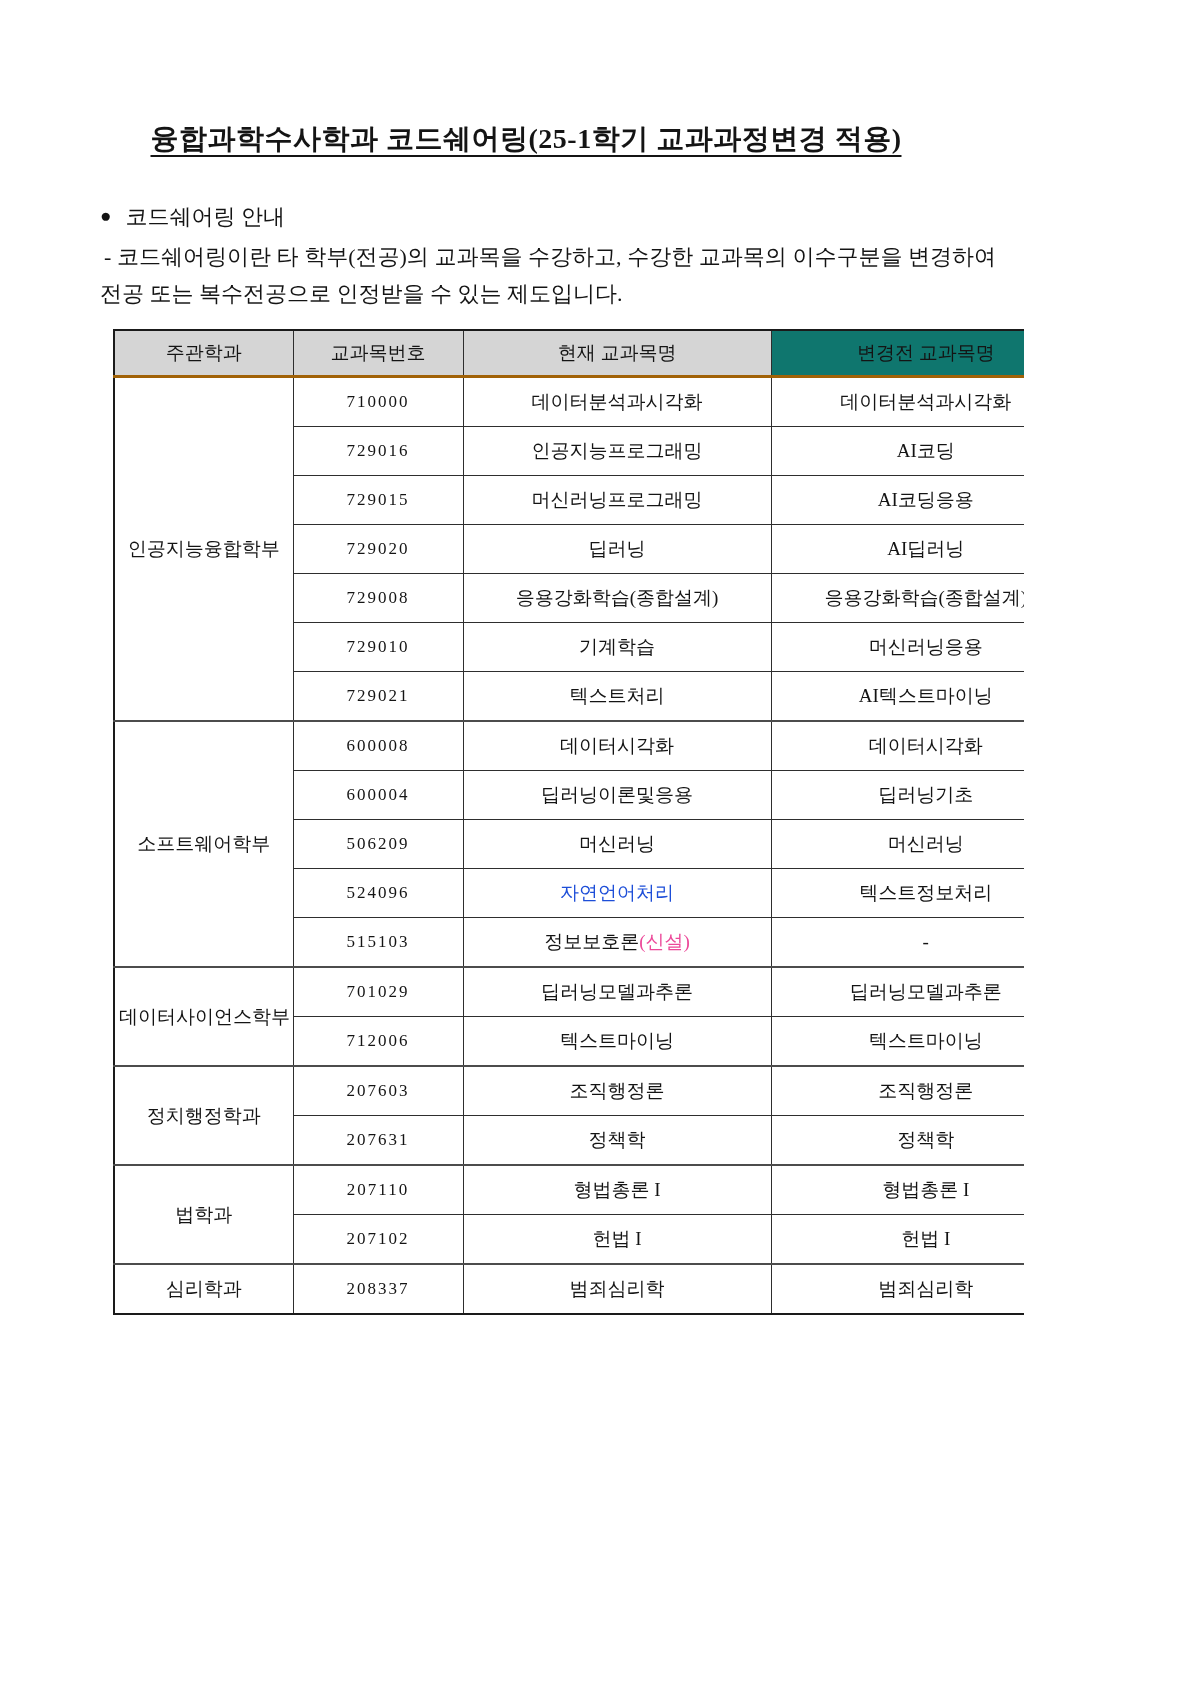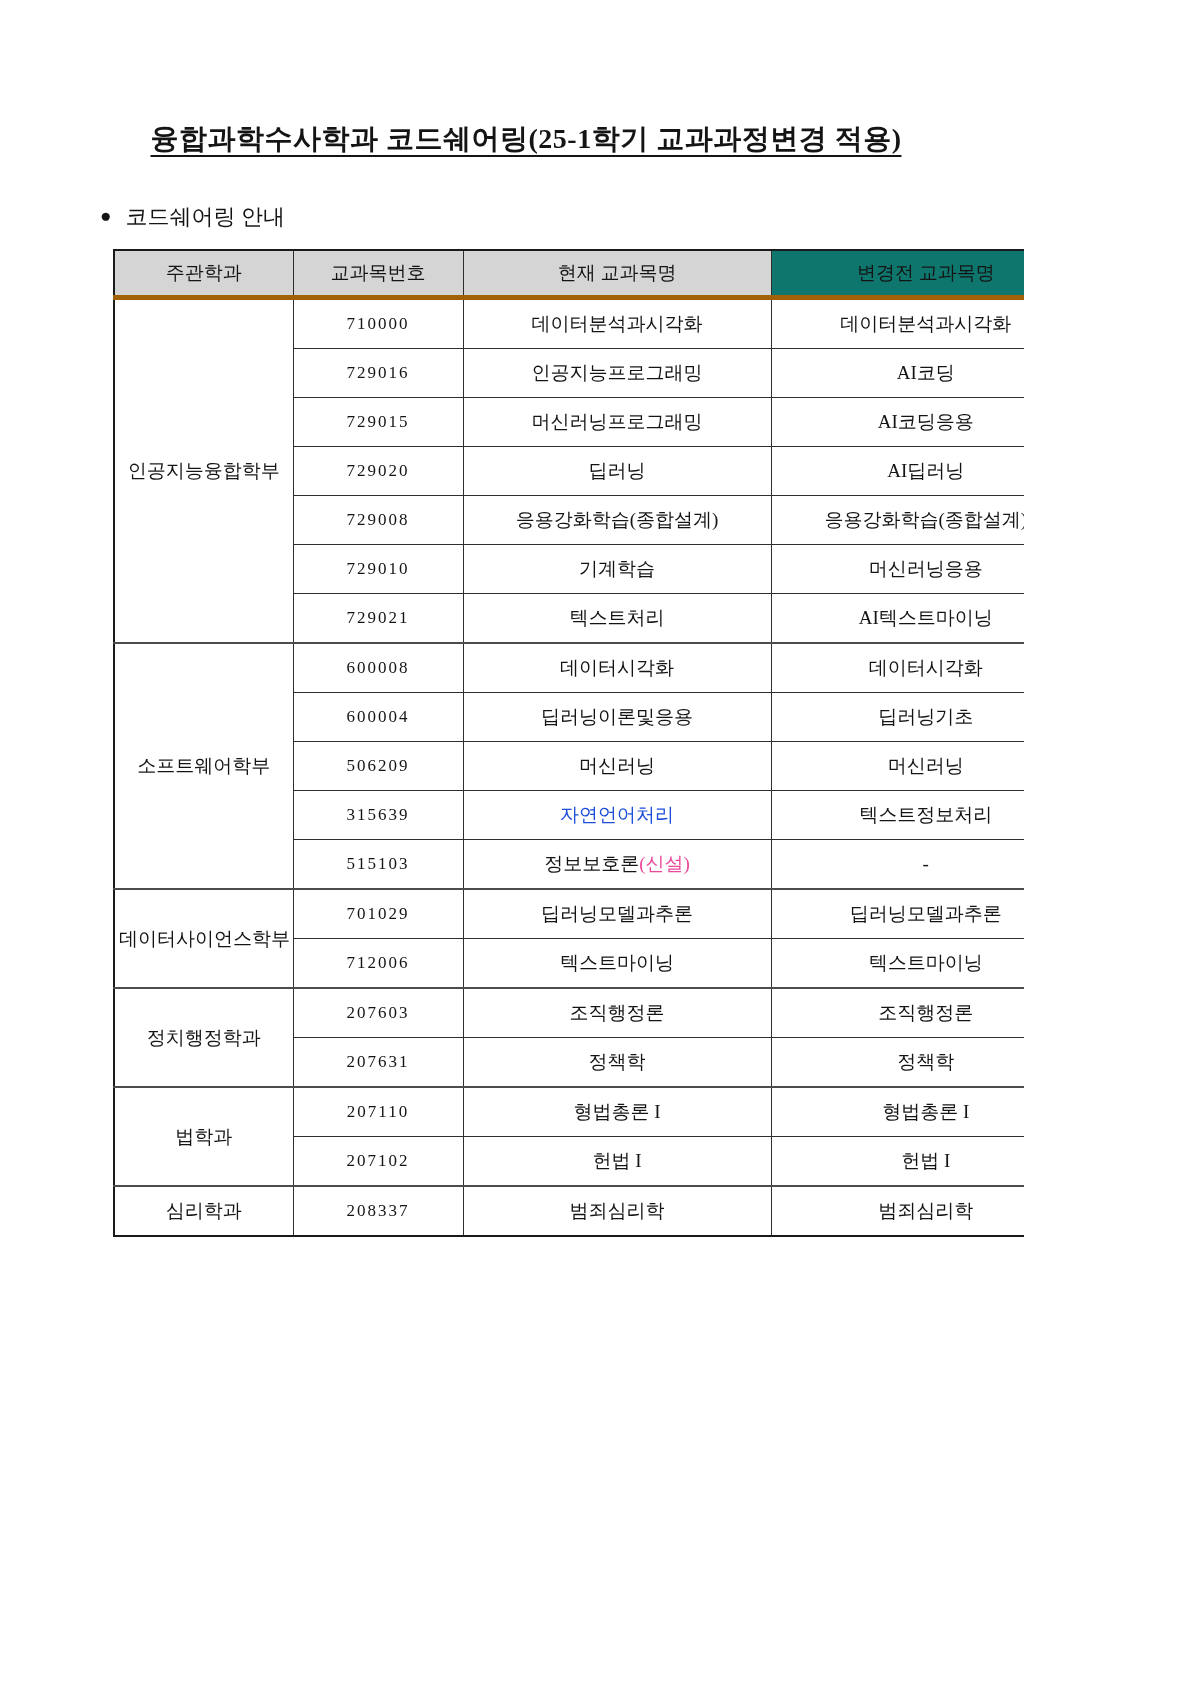--- a/index.html
+++ b/index.html
@@ -68,21 +68,21 @@
     text-align: center;
     vertical-align: middle;
     font-size: 19px;
     padding: 0 4px;
     overflow: hidden;
     white-space: nowrap;
   }
   .course-table thead th {
     height: 44px;
     font-weight: normal;
-    border-bottom: 5px solid #a16207;
+    border-bottom: 3px solid #a16207;
   }
   .course-table tbody { border-top: 2px solid #4c4c4c; }
   .course-table tbody td { height: 48px; }
   .course-table td.code-cell {
     font-size: 17px;
     letter-spacing: 2px;
   }
 </style>
 </head>
 <body>
@@ -90,20 +90,22 @@
 <div class="page">
 
   <h1 class="doc-title"><span class="underlined">융합과학수사학과 코드쉐어링(25-1학기 교과과정변경 적용)</span></h1>
 
   <div class="notice-heading">
     <span class="bullet-icon">●</span>
     <span>코드쉐어링 안내</span>
   </div>
 
   <div class="desc">
+    <div class="desc-line1">- 코드쉐어링이란 타 학부(전공)의 교과목을 수강하고, 수강한 교과목의 이수구분을 변경하여</div>
+    <div class="desc-line2">전공 또는 복수전공으로 인정받을 수 있는 제도입니다.</div>
   </div>
 
 
   <table class="course-table">
     <colgroup>
       <col style="width:179px">
       <col style="width:170px">
       <col style="width:308px">
       <col style="width:310px">
     </colgroup>
@@ -164,21 +166,21 @@
           <td class="code-cell">600004</td>
           <td class="current-cell">딥러닝이론및응용</td>
           <td class="previous-cell">딥러닝기초</td>
         </tr>
         <tr>
           <td class="code-cell">506209</td>
           <td class="current-cell">머신러닝</td>
           <td class="previous-cell">머신러닝</td>
         </tr>
         <tr>
-          <td class="code-cell">315639</td>
+          <td class="code-cell">524096</td>
           <td class="current-cell" style="color: #1d4ed8;">자연언어처리</td>
           <td class="previous-cell">텍스트정보처리</td>
         </tr>
         <tr>
           <td class="code-cell">515103</td>
           <td class="current-cell"><span>정보보호론</span><span style="color: #ec4899;">(신설)</span></td>
           <td class="previous-cell">-</td>
         </tr>
       </tbody>
       <tbody>

